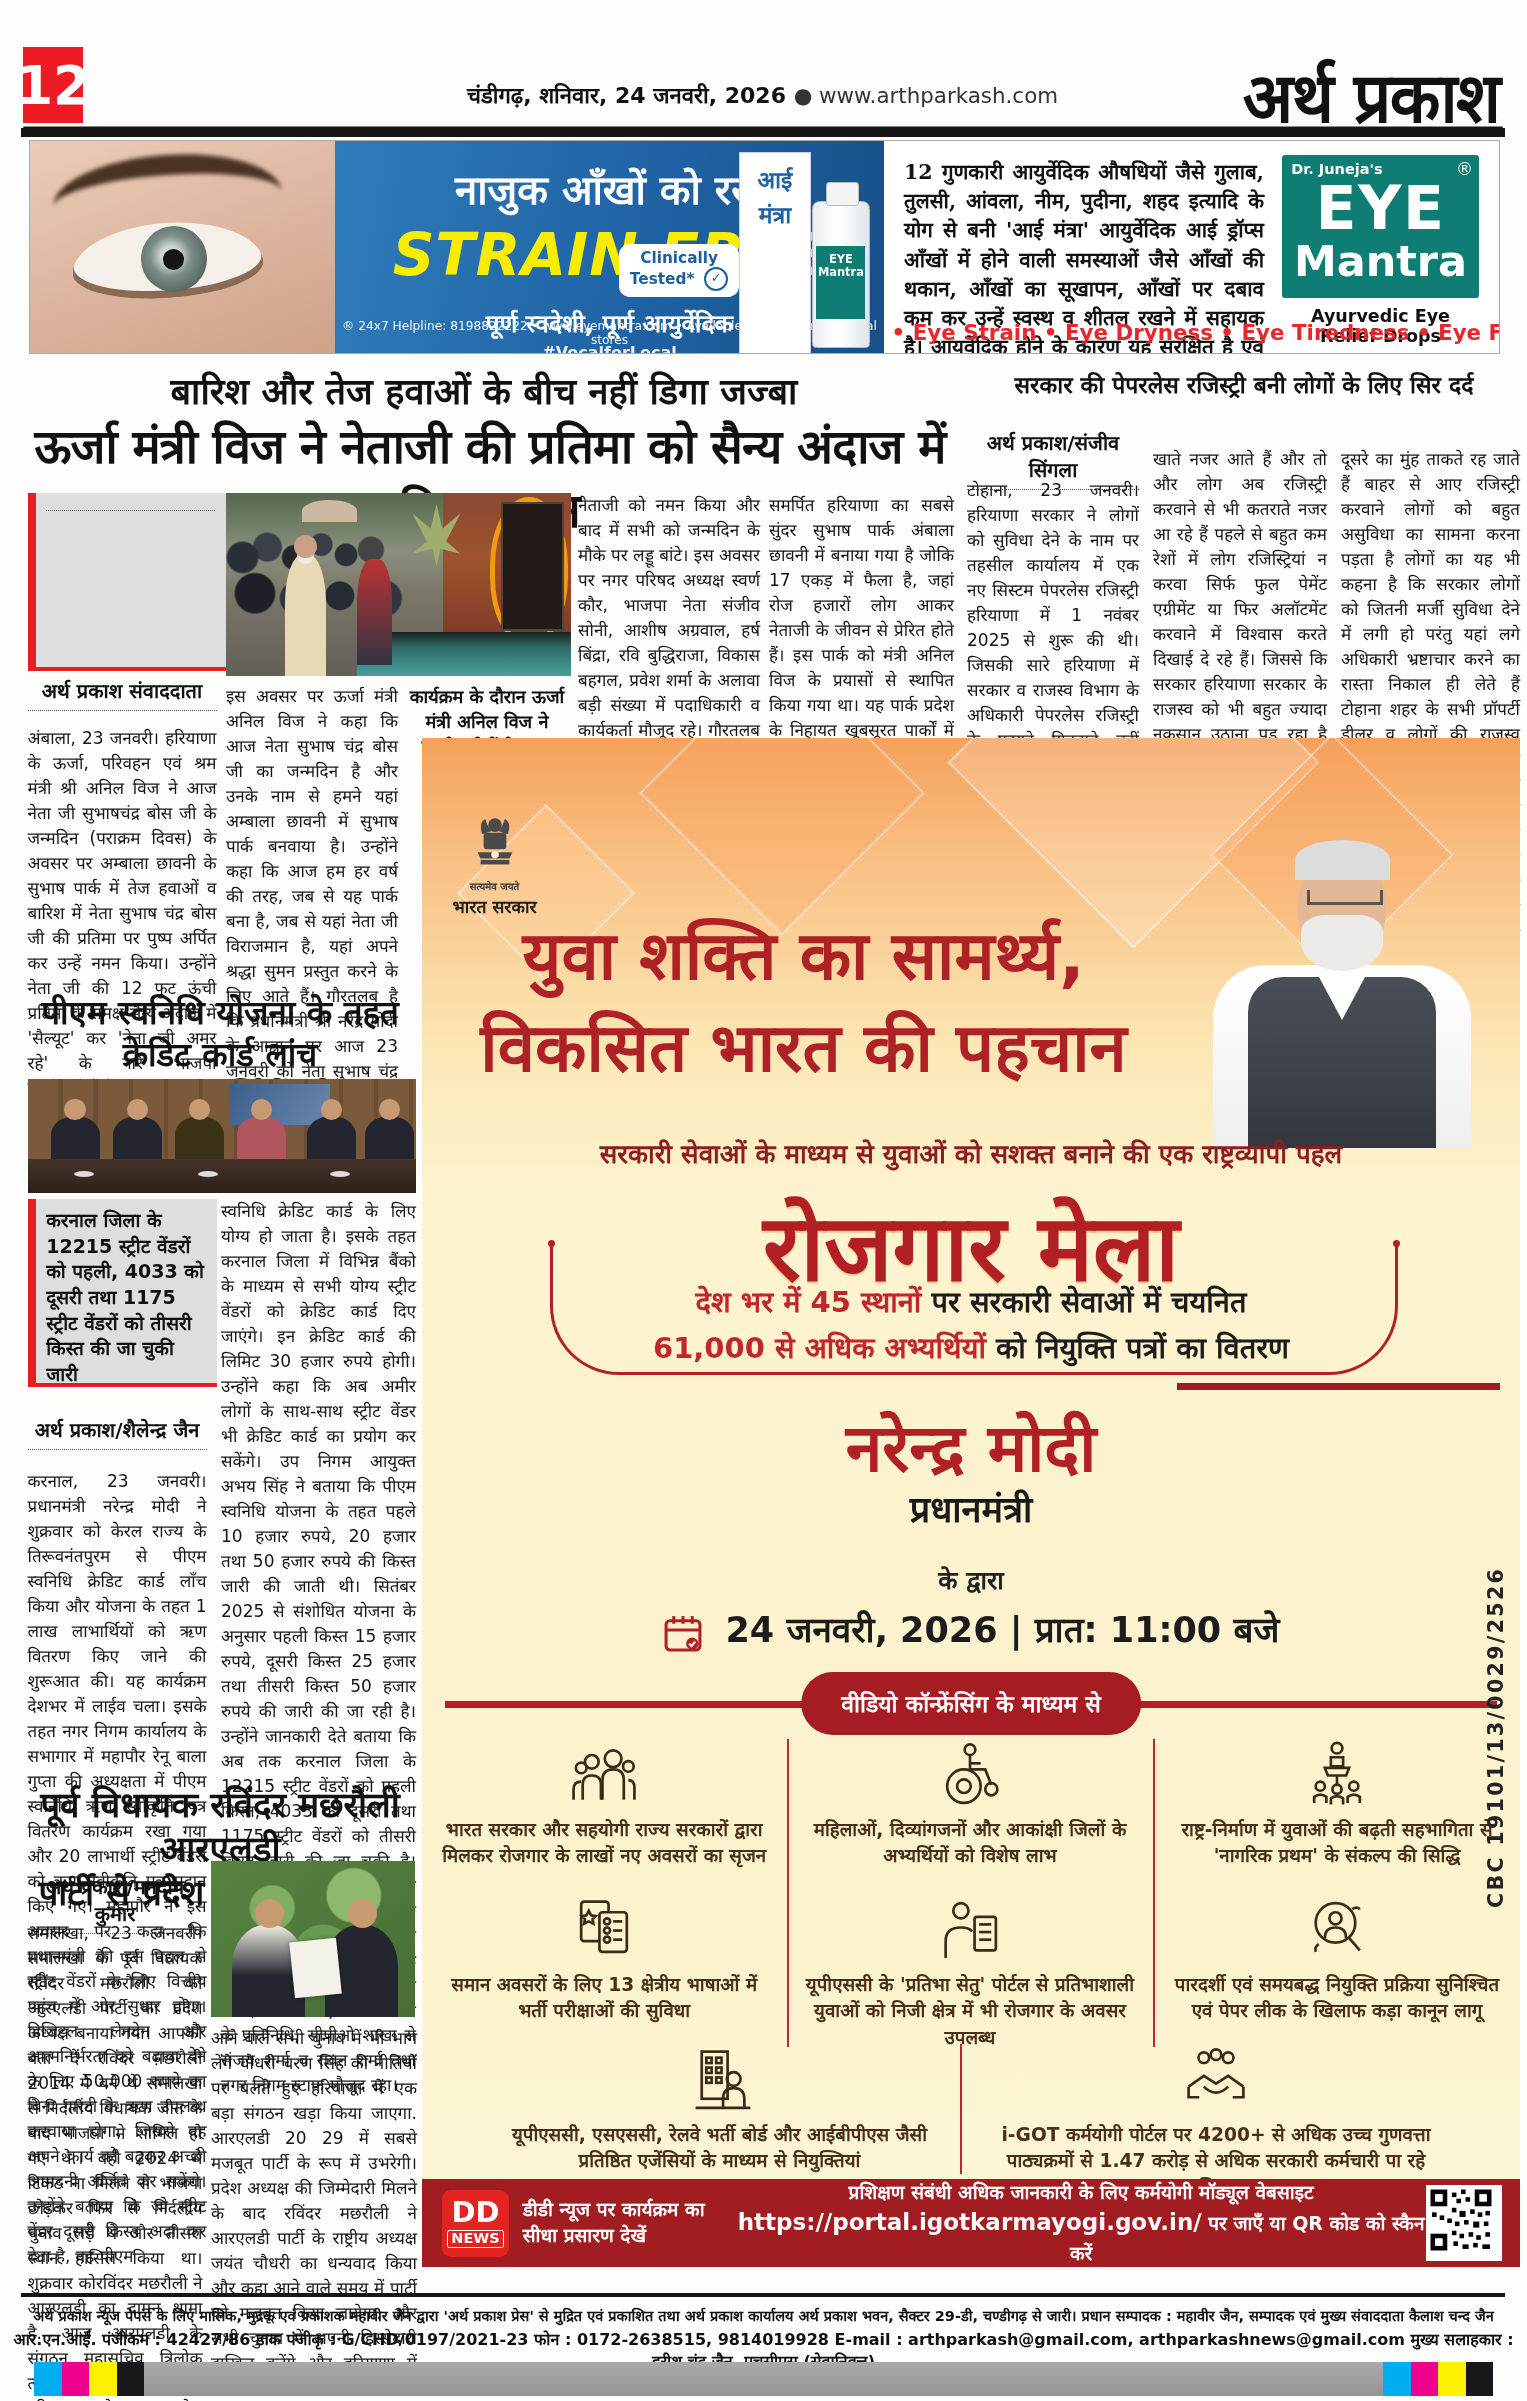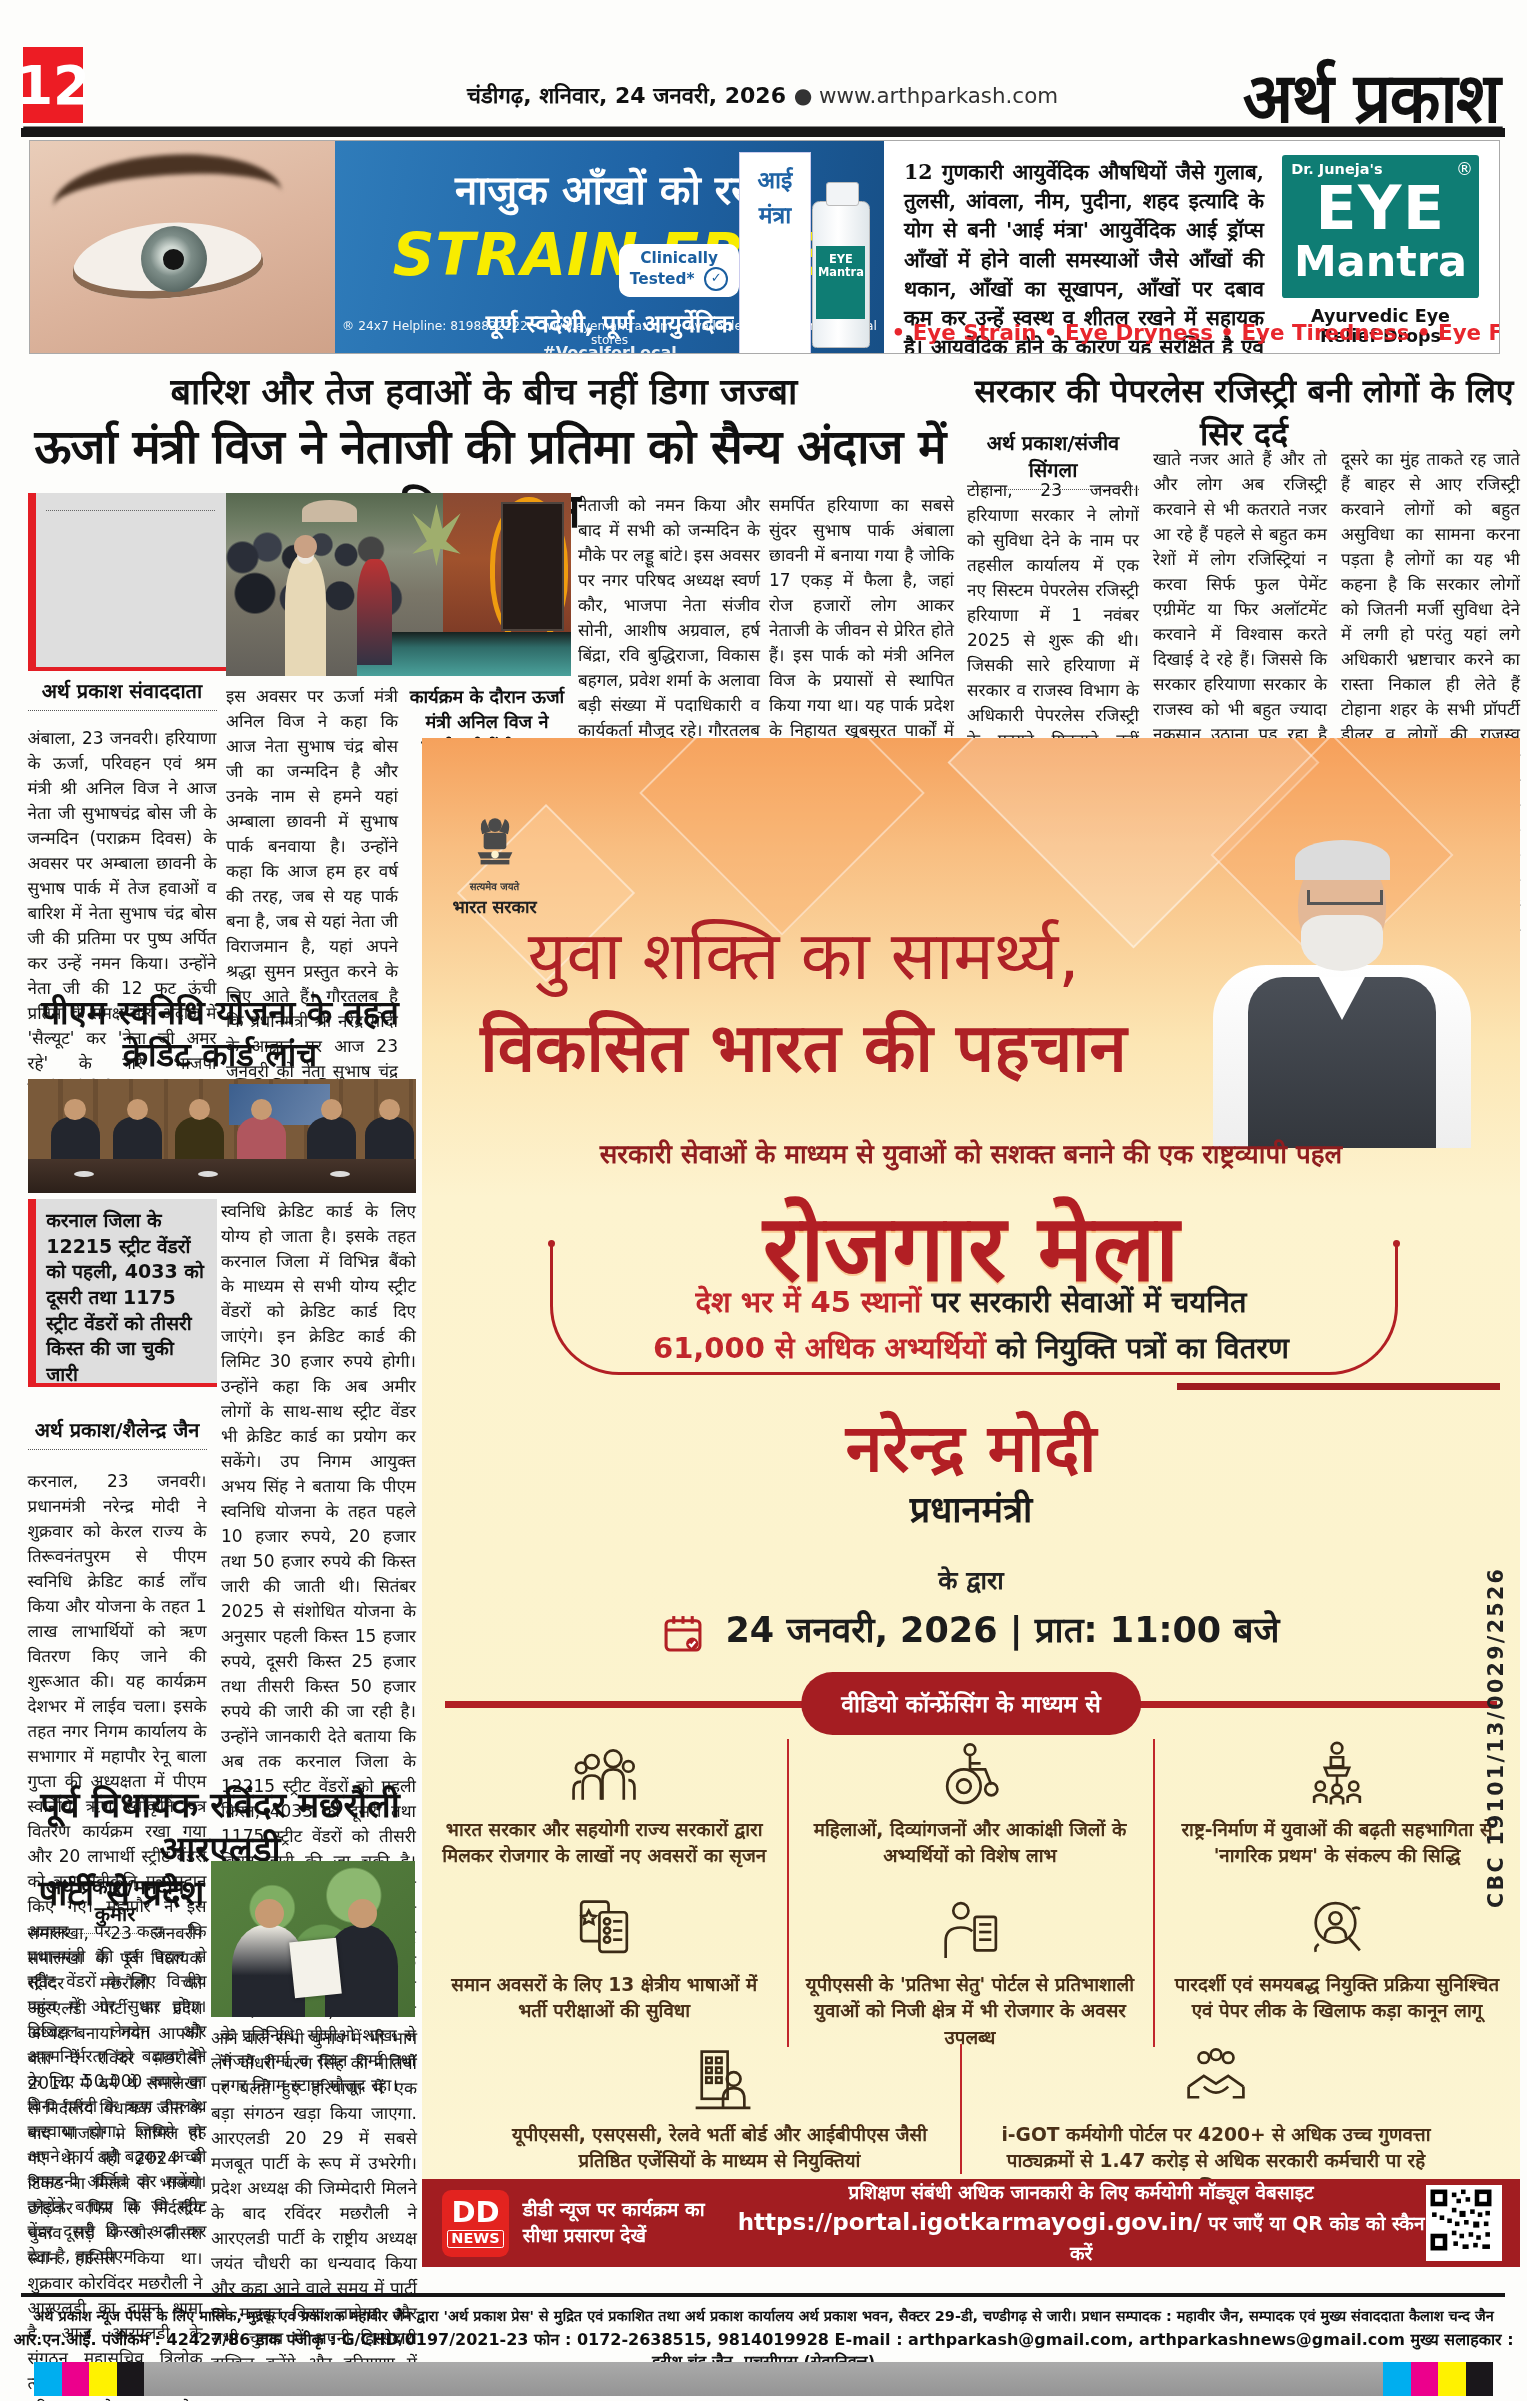--- a/index.html
+++ b/index.html
@@ -62,21 +62,21 @@
     radial-gradient(circle at 55% 60%,#262a33 0 10%,transparent 11%),radial-gradient(circle at 76% 62%,#31353f 0 10%,transparent 11%);}
   .p1-vij{position:absolute;left:17%;top:34%;width:12%;height:66%;background:#e7d8b6;border-radius:40% 40% 0 0;}
   .p1-vij:before{content:"";position:absolute;left:22%;top:-20px;width:23px;height:23px;border-radius:50%;background:#caa184;box-shadow:0 9.2px 0 -3.1px #efe9e0;}
   .p1-red{position:absolute;left:38%;top:36%;width:10%;height:58%;background:linear-gradient(180deg,#b33,#334);border-radius:40% 40% 0 0;}
   .p1-umbrella{position:absolute;left:22%;top:4%;width:16%;height:12%;background:#cbb9a2;border-radius:50% 50% 0 0;}
   .caption1{left:403px;top:684px;width:168px;font-size:18px;font-weight:700;line-height:1.4;text-align:center;}
   .lead-col2{left:226px;top:684px;width:172px;height:305px;}
   .lead-col4{left:578px;top:493px;width:182px;height:244px;}
   .lead-col5{left:769px;top:493px;width:185px;height:244px;}
   
-  .reg-hl{left:967px;top:368px;width:554px;text-align:center;font-size:32px;font-weight:900;}
+  .reg-hl{left:967px;top:368px;width:554px;text-align:center;font-size:23px;font-weight:900;}
   .reg-byline{left:967px;top:429px;width:172px;}
   .reg-col1{left:967px;top:478px;width:172px;height:253px;}
   .reg-col2{left:1153px;top:447px;width:174px;height:284px;}
   .reg-col3{left:1341px;top:447px;width:179px;height:284px;}
   
   .sv-hl{left:23px;top:992px;width:394px;text-align:center;font-size:33px;font-weight:900;line-height:1.28;}
   .sv-photo{left:27.5px;top:1079px;width:388px;height:114px;overflow:hidden;background:repeating-linear-gradient(90deg,#7a5a3a 0 30.5px,#6b4e32 30.5px 35px);}
   .sv-banner{position:absolute;left:52%;top:4%;width:26%;height:36%;background:linear-gradient(120deg,#3c5f8e,#6b86ac);}
   .sv-table{position:absolute;left:0;bottom:0;width:100%;height:30%;background:linear-gradient(180deg,#46342a,#2c2019);}
   .sv-fig{position:absolute;width:49px;height:46px;border-radius:40% 40% 0 0;background:#23262e;}
@@ -94,21 +94,21 @@
   
   .gov-ad{left:422px;top:738px;width:1098px;height:1529px;overflow:hidden;background:linear-gradient(180deg,#f5a15c 0%,#f8bd80 7%,#fce6b4 20%,#fdf3cf 30%,#fbf3cd 78%,#fdf6d6 100%);}
   .gdiamond{position:absolute;transform:rotate(45deg);border:2.3px solid rgba(255,255,255,.45);}
   .gd1{left:259px;top:-46px;width:198px;height:198px;background:rgba(250,170,100,.35);}
   .gd2{left:580px;top:-107px;width:259px;height:259px;background:rgba(255,255,255,.18);}
   .gd3{left:61px;top:92px;width:122px;height:122px;background:rgba(255,210,160,.4);}
   .gd4{left:824px;top:30.5px;width:168px;height:168px;background:rgba(250,160,90,.3);}
   .gemblem{left:23px;top:73px;width:99px;text-align:center;color:#3a3a3a;}
   .gemblem .motto{font-size:10px;font-weight:700;margin-top:1.5px;}
   .gemblem .cap{font-size:17.5px;font-weight:800;color:#222;margin-top:1.5px;}
-  .gtitle1{left:7.6px;top:169px;width:748px;text-align:center;font-size:67px;font-weight:400;color:#ae2126;}
+  .gtitle1{left:7.6px;top:169px;width:748px;text-align:center;font-size:67px;font-weight:700;color:#ae2126;}
   .gtitle2{left:7.6px;top:261px;width:748px;text-align:center;font-size:67px;font-weight:900;color:#ae2126;}
   .modi{left:763px;top:79px;width:313px;height:331px;}
   .m-body{position:absolute;left:27.5px;bottom:0;width:258px;height:183px;background:linear-gradient(180deg,#fff,#eee);border-radius:53px 53px 0 0;}
   .m-vest{position:absolute;left:63px;bottom:0;width:188px;height:171px;background:linear-gradient(180deg,#4a4f57,#33373d);border-radius:35px 35px 0 0;}
   .m-vest:before{content:"";position:absolute;left:71px;top:0;width:0;height:0;border-left:23px solid transparent;border-right:23px solid transparent;border-top:43px solid #fff;}
   .m-head{position:absolute;left:113px;top:34px;width:88px;height:111px;background:#e3b897;border-radius:50% 50% 46% 46%;}
   .m-hair{position:absolute;left:110px;top:23px;width:95px;height:40px;background:#dcdcdc;border-radius:50% 50% 0 0;}
   .m-beard{position:absolute;left:116px;top:98px;width:82px;height:56px;background:#eceae6;border-radius:30% 30% 50% 50%;}
   .m-glasses{position:absolute;left:122px;top:73px;width:70px;height:12.2px;border-bottom:3.1px solid #555;border-left:3.1px solid #555;border-right:3.1px solid #555;}
   .modi-line{left:755px;top:645px;width:323px;height:6.9px;background:#9f1c20;}

